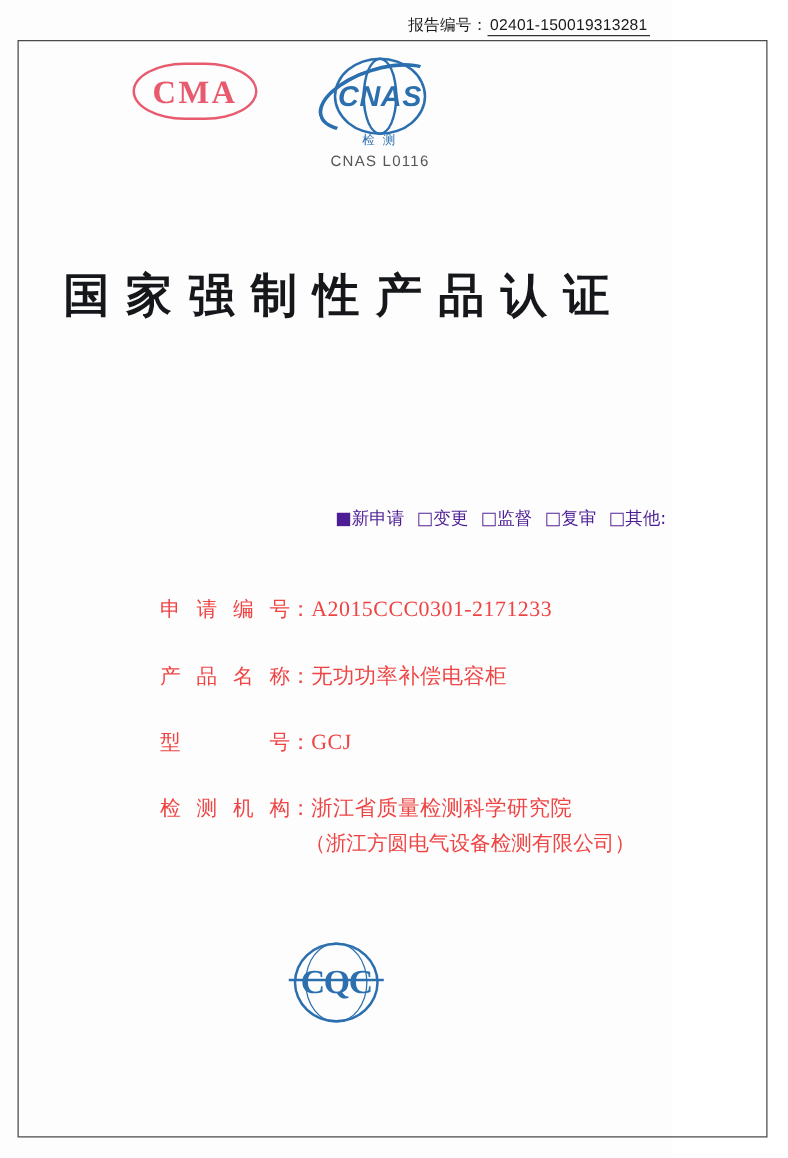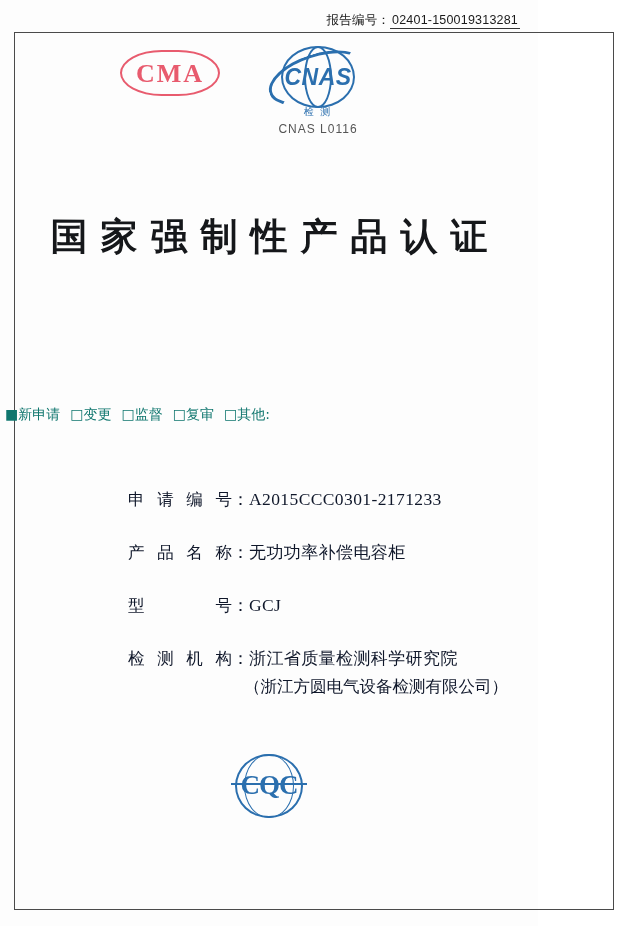--- a/index.html
+++ b/index.html
@@ -47,21 +47,21 @@
     top: 32px;
     width: 600px;
     height: 878px;
     border: 1.5px solid #4a4a4a;
     box-sizing: border-box;
   }
 
   
   .logos {
     position: absolute;
-    left: 18px;
+    left: 4px;
     top: 50px;
     width: 100%;
     height: 120px;
     padding-left: 20px;
   }
 
   .cma-block {
     position: absolute;
     left: 62px;
     top: 0;
@@ -195,39 +195,39 @@
     font-size: 37px;
     letter-spacing: 13px;
     text-indent: 13px;
   }
 
   
   .checkrow {
     position: absolute;
     left: 0; right: 0;
     top: 406px;
-    text-align: left;
+    text-align: right;
     font-size: 14px;
     font-family: "DejaVu Sans", sans-serif;
-    color: #0f766e;
+    color: #4c1d95;
   }
   .checkrow span.opt {
     margin: 0 5px;
     white-space: nowrap;
   }
 
   
   .fields {
     position: absolute;
     left: 128px;
-    top: 488px;
+    top: 476px;
     width: 420px;
     font-family: "DejaVu Serif", serif;
     font-size: 17px;
-    color: #0f172a;
+    color: #ef4444;
   }
   .field-row {
     display: flex;
     align-items: baseline;
     margin-bottom: 30px;
   }
   .field-label {
     width: 104px;
     flex: 0 0 104px;
     text-align: justify;

